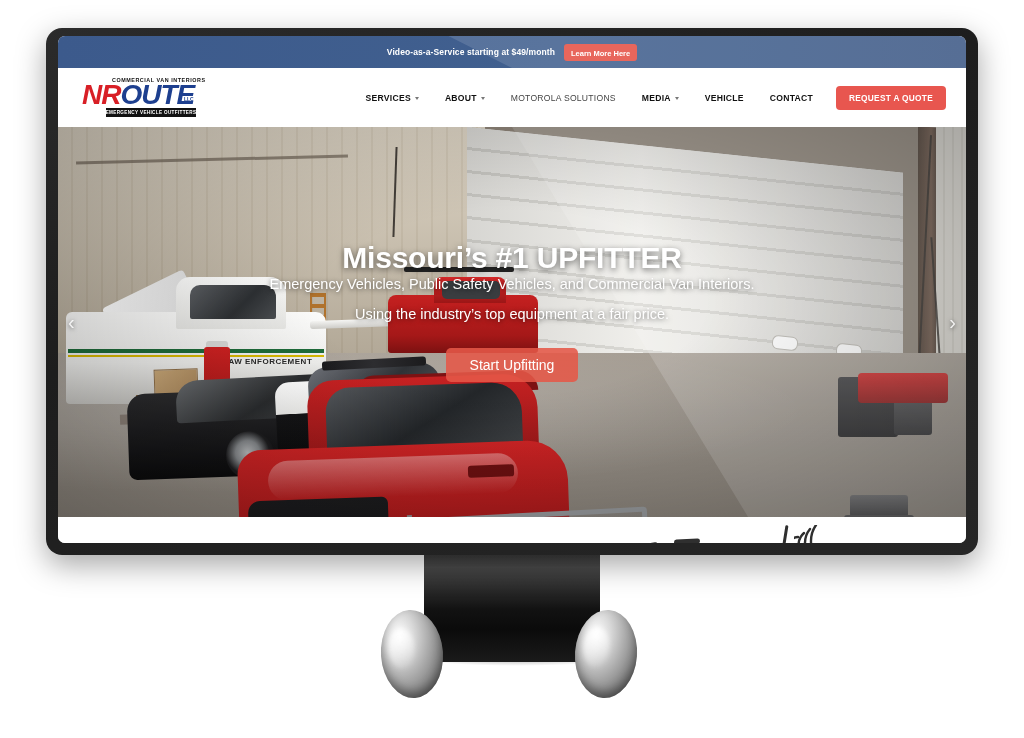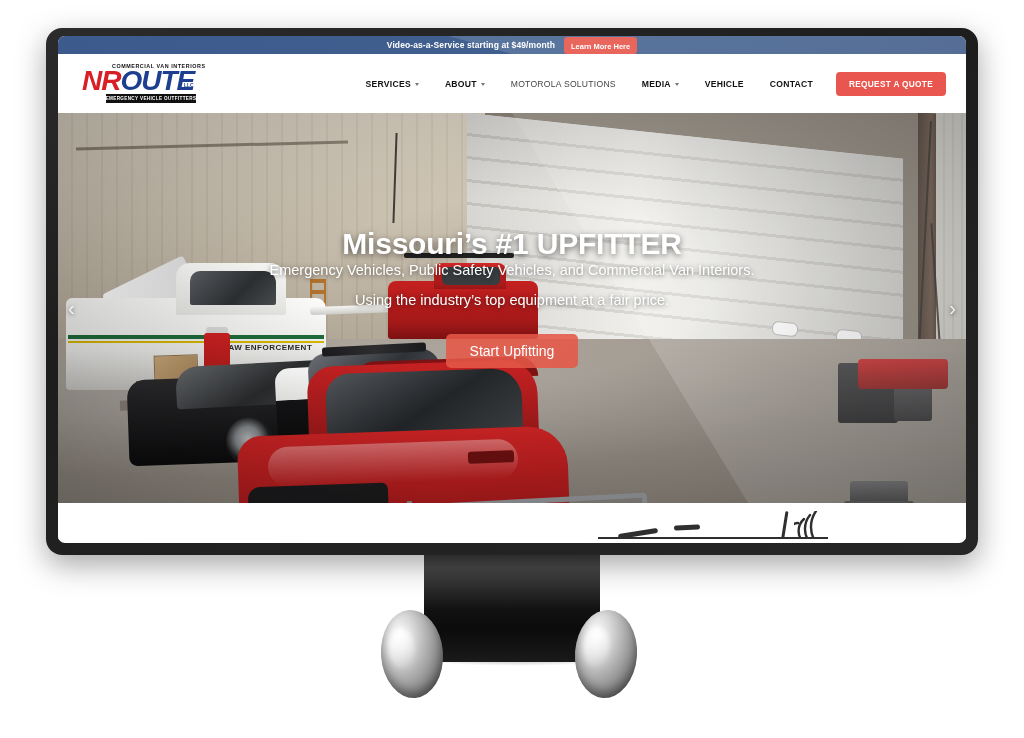--- a/index.html
+++ b/index.html
@@ -71,21 +71,21 @@
   #stand-base-shadow{
     position:absolute;
     left: 392px; top: 640px;
     width: 250px; height: 26px;
     background: radial-gradient(ellipse at center, rgba(0,0,0,.55), rgba(0,0,0,0) 70%);
   }
 
   
   #topbar {
     position: relative;
-    height: 18px;
+    height: 32px;
     background: linear-gradient(to right, #3c5a8c 0%, #41608f 55%, #3d5986 100%);
     display: flex; align-items: center; justify-content: center;
     overflow: hidden;
   }
   #topbar-diagonal {
     position: absolute; inset: 0;
     background: rgba(255,255,255,0.13);
     clip-path: polygon(43% 0, 100% 0, 100% 100%, 50% 100%);
     pointer-events: none;
   }

